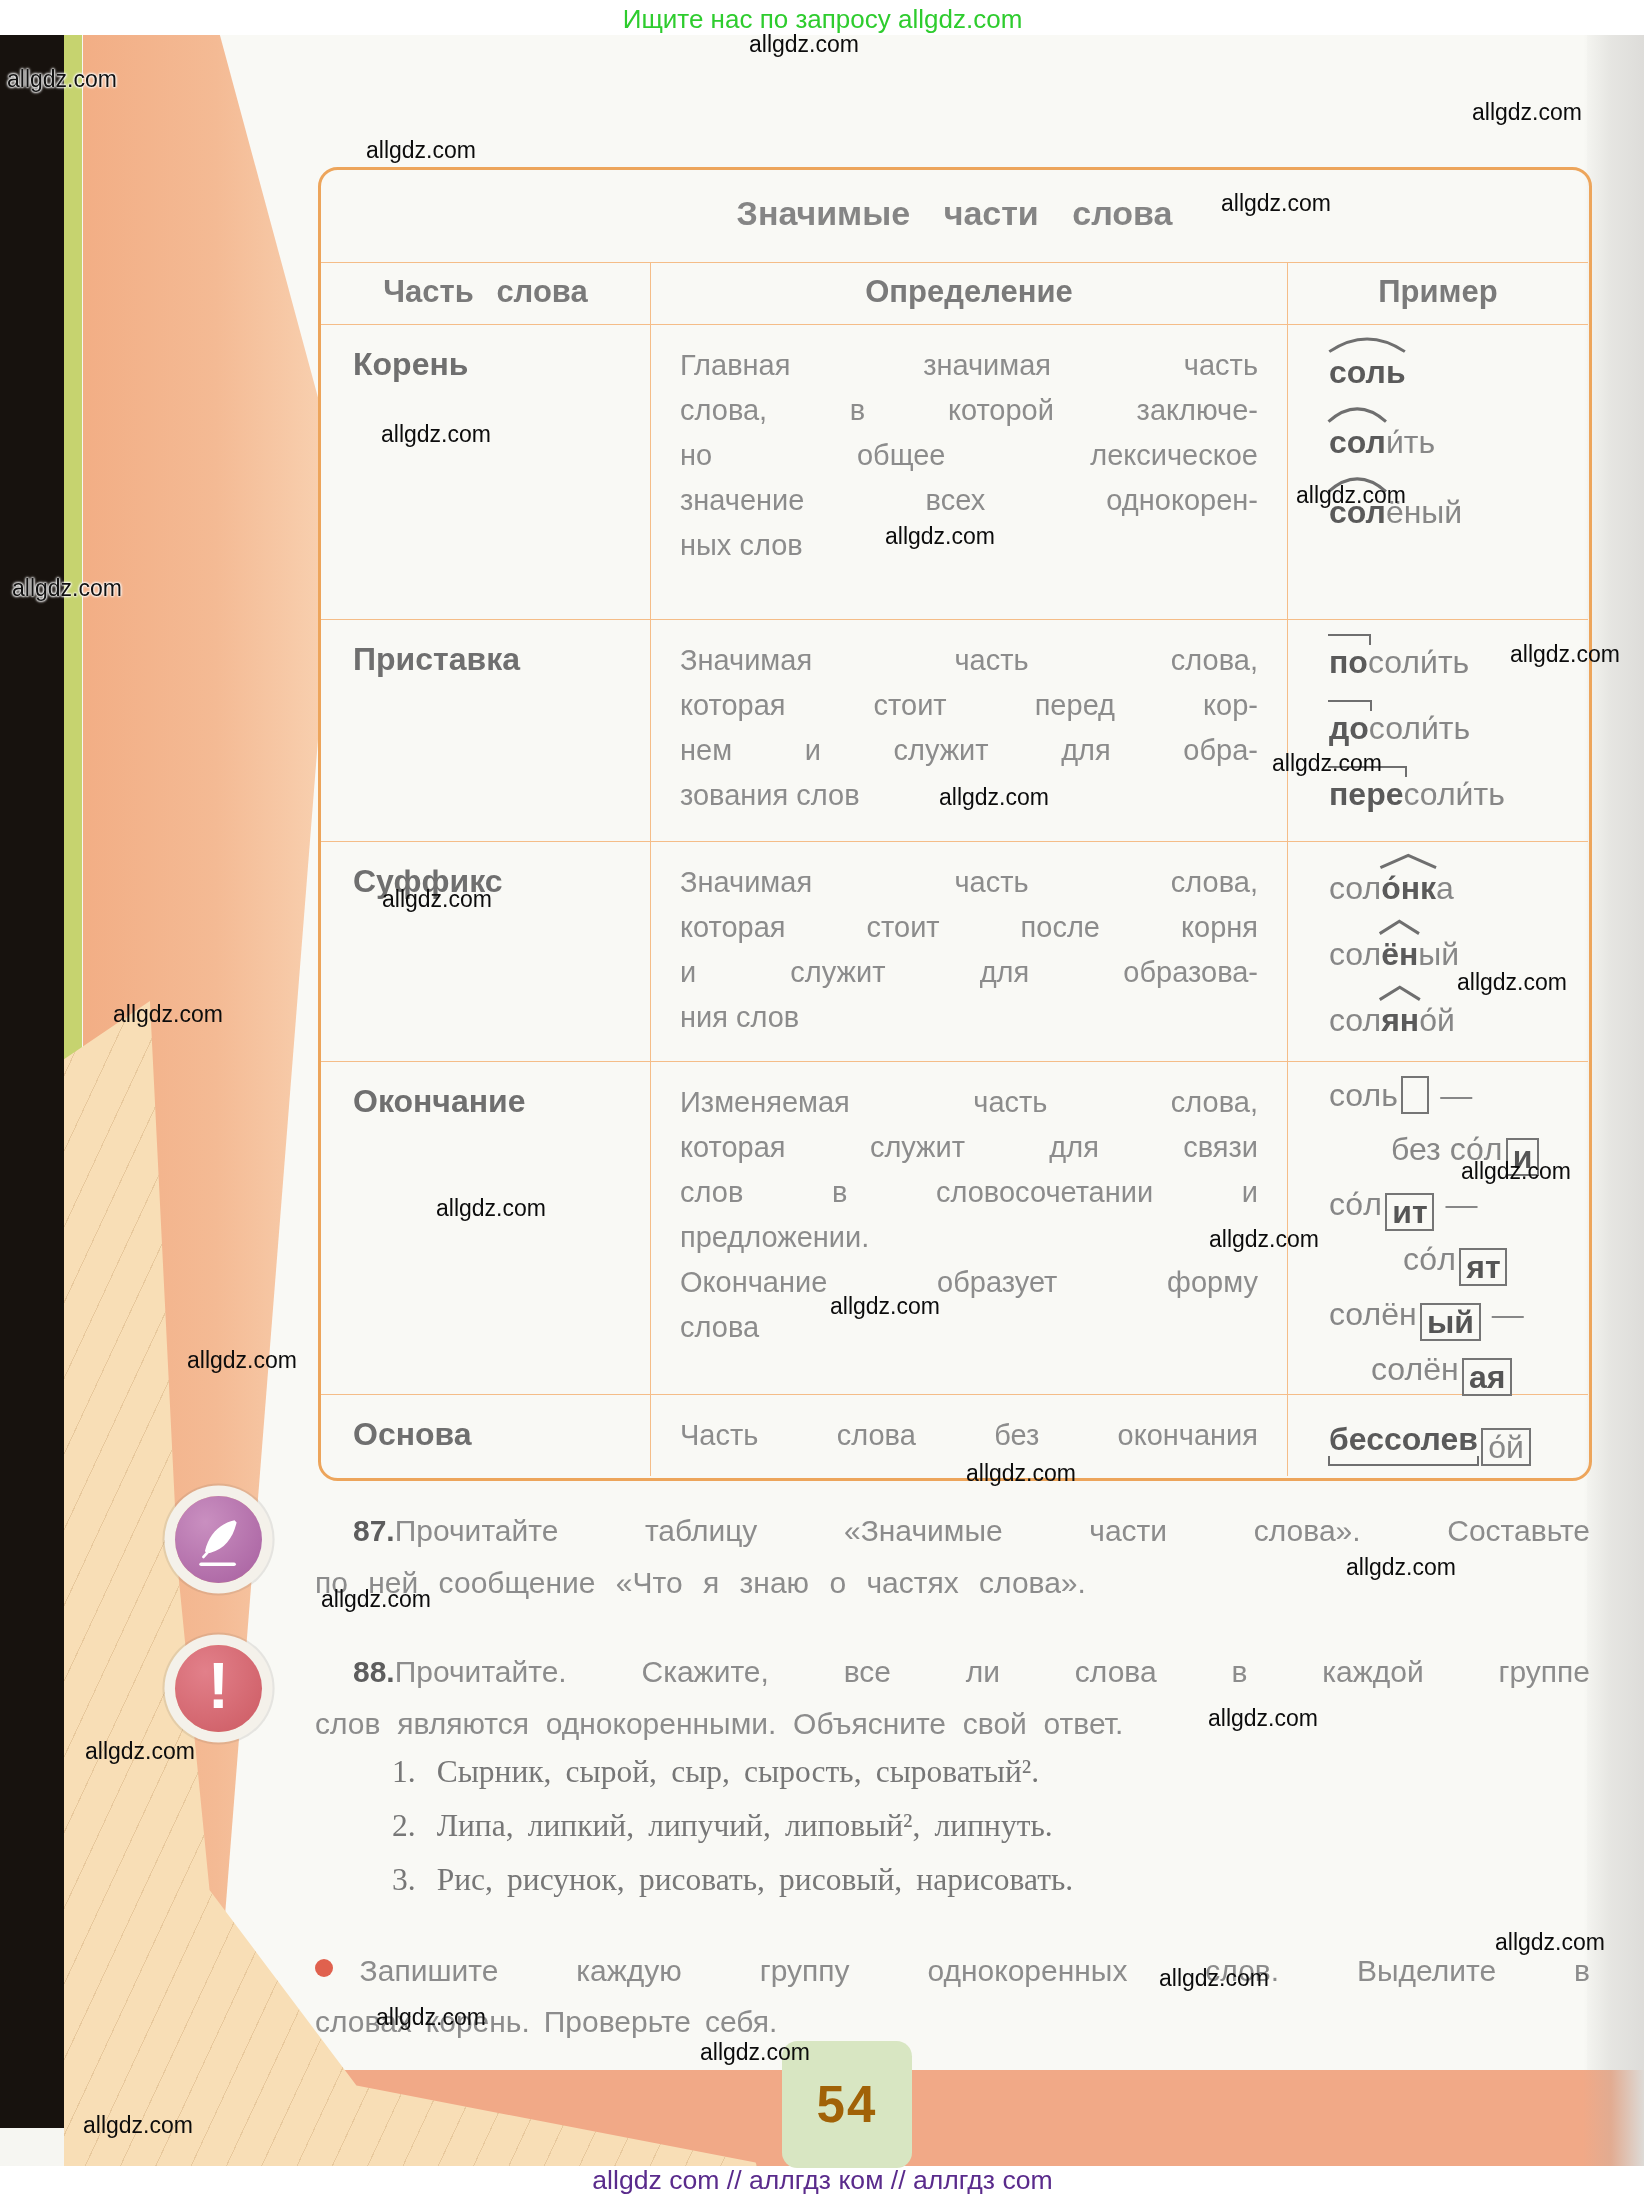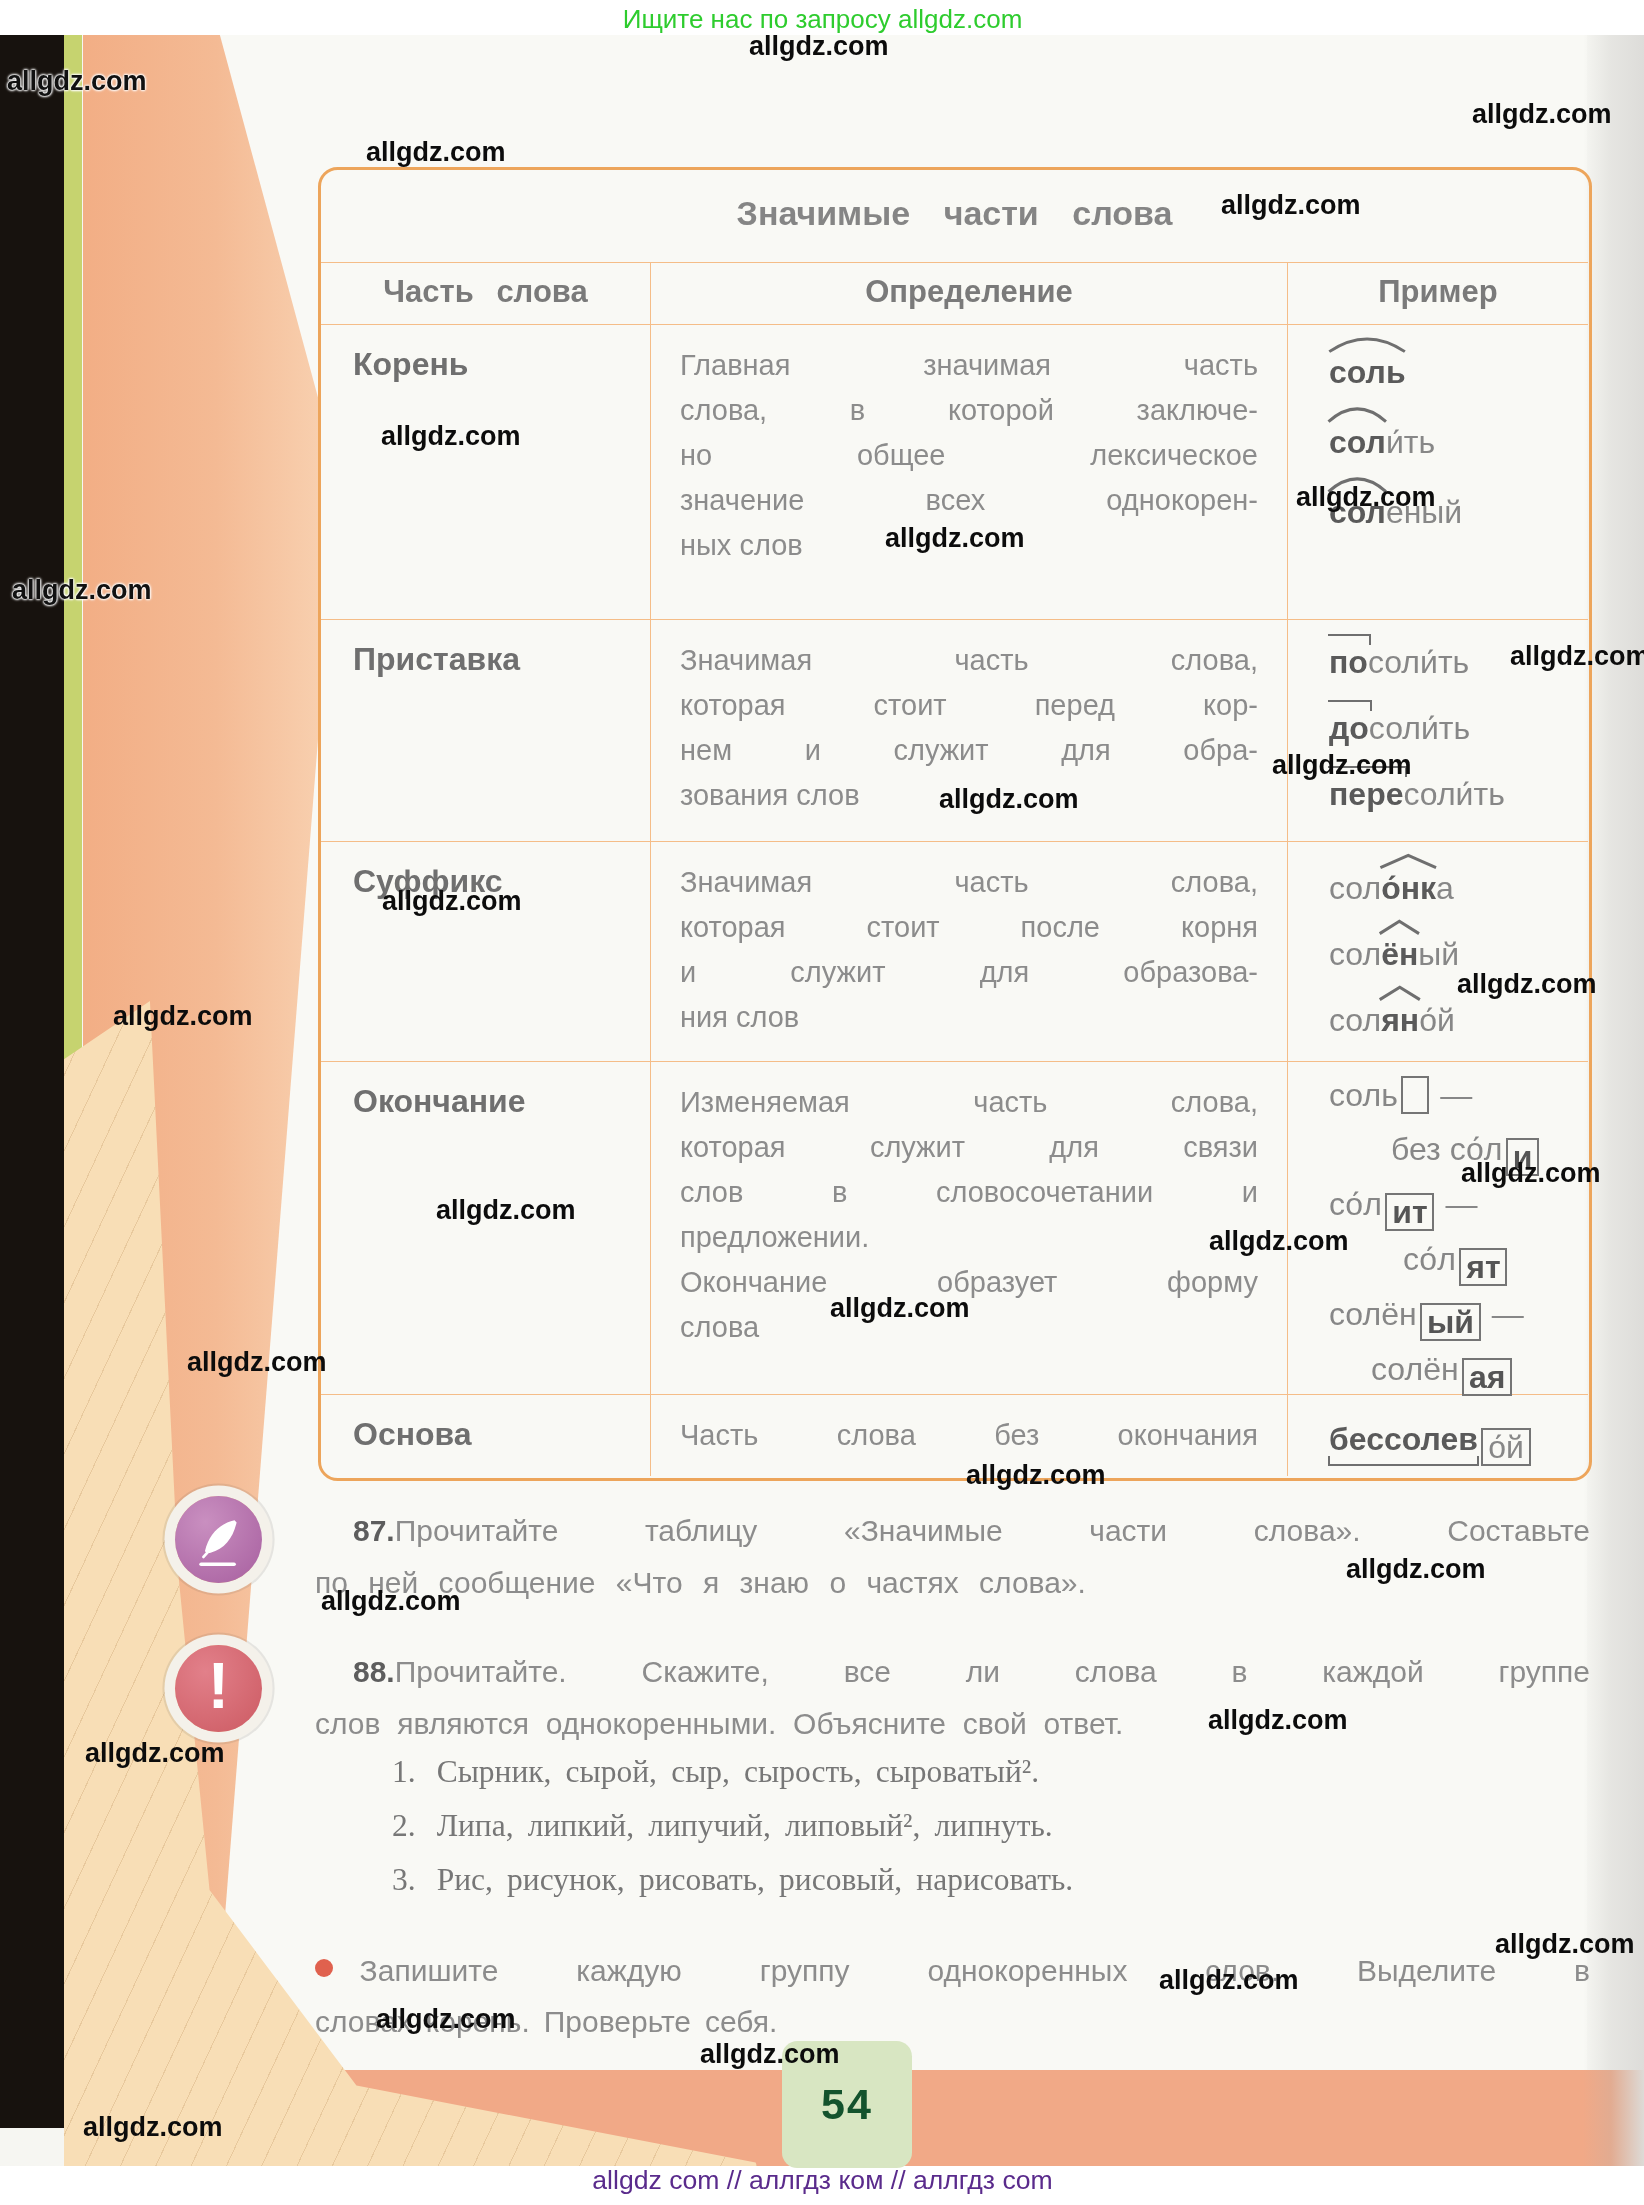--- a/index.html
+++ b/index.html
@@ -28,21 +28,21 @@
     background:
       repeating-linear-gradient(115deg,rgba(201,160,110,0.0) 0 31px,rgba(201,160,110,0.35) 31px 32px),
       var(--cover-cream);
     clip-path:polygon(12.4% 0,16.5% 49.2%,21% 76.3%,42.2% 93.1%,99.8% 99.7%,100% 100%,0 100%,0 5%);}
   .right-shade{left:1583px;top:35px;width:62px;height:2131px;
     background:linear-gradient(90deg,rgba(230,229,226,0) 0,rgba(180,179,176,0.25) 45%,#dddcd9 100%);}
 
   
   .top-notice{top:4.2px;left:0;width:100%;text-align:center;font-size:26px;color:var(--notice-green);}
   .site-footer{top:2165px;left:0;width:100%;text-align:center;font-size:26.6px;color:var(--footer-purple);}
-  .wm{position:absolute;font-size:27px;color:#0c0c0c;white-space:nowrap;font-weight:bold;}
+  .wm{position:absolute;font-size:23px;color:#0c0c0c;white-space:nowrap;}
   .wm.halo{color:#111;text-shadow:0 0 2.1px #fff,0 0 2.1px #fff,0 0 2.8px #fff,0 0 3.5px #fff;}
 
   
   .wtable{left:318px;top:167px;width:1274px;height:1314px;display:grid;
     grid-template-columns:329px 637px 301px;
     grid-template-rows:92px 62px 295px 222px 220px 333px 82px;
     border:3.5px solid var(--table-border);border-radius:19.6px;box-sizing:border-box;}
   .t-title{grid-column:1/4;text-align:center;padding-top:24px;font-size:34px;font-weight:bold;
     color:#858585;word-spacing:24px;}
   .t-head{border-top:1.4px solid var(--table-line);text-align:center;padding-top:11.2px;
@@ -91,21 +91,21 @@
 
   
   .badge{position:absolute;width:87px;height:87px;border-radius:50%;
     box-shadow:0 0 0 10.5px #f4f1ea,0 0 0 12.6px rgba(90,80,70,0.12);
     display:flex;align-items:center;justify-content:center;}
   .badge-feather{left:175px;top:1496px;background:radial-gradient(circle at 35% 30%,#c98fc0,#a75f9f);}
   .badge-excl{left:175px;top:1645px;background:radial-gradient(circle at 35% 30%,#e2808a,#cc5a62);}
   .badge-excl::after{content:"!";color:#fff;font-size:64px;font-weight:bold;line-height:1;margin-top:-4.2px;}
   .page-tab{left:782px;top:2041px;width:130px;height:127px;border-radius:15.4px;background:var(--tab-green);
     display:flex;align-items:center;justify-content:center;}
-  .page-tab span{font-size:43px;font-weight:bold;color:#14532d;letter-spacing:2.1px;}
+  .page-tab span{font-size:51px;font-weight:bold;color:#a16207;letter-spacing:2.1px;}
 </style>
 </head>
 <body>
 
 <div class="abs scan-bg"></div>
 <div class="abs spine-black"></div>
 <div class="abs spine-green"></div>
 <div class="abs spine-white"></div>
 <div class="abs page-white"></div>
 <div class="abs cover-peach"></div>

